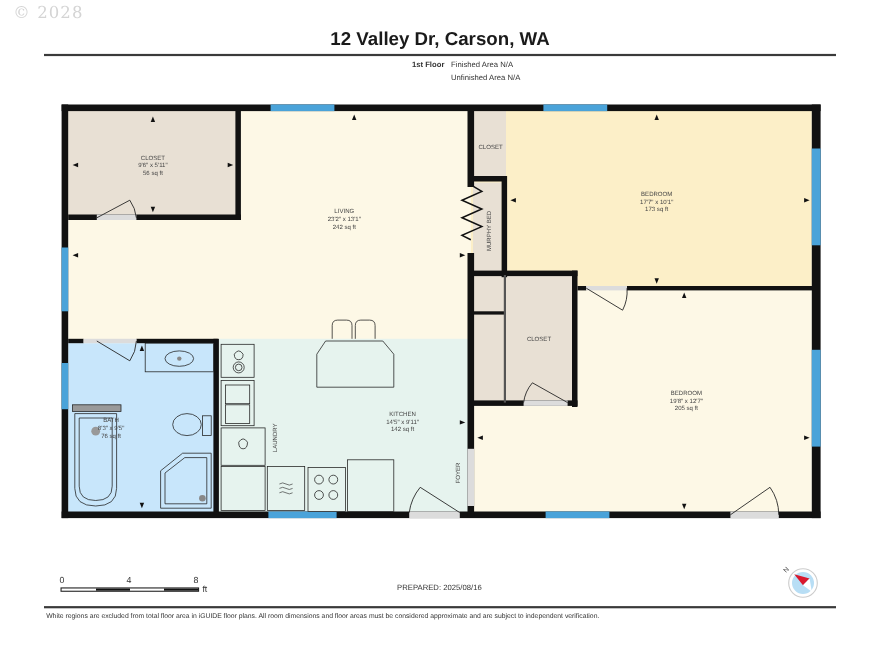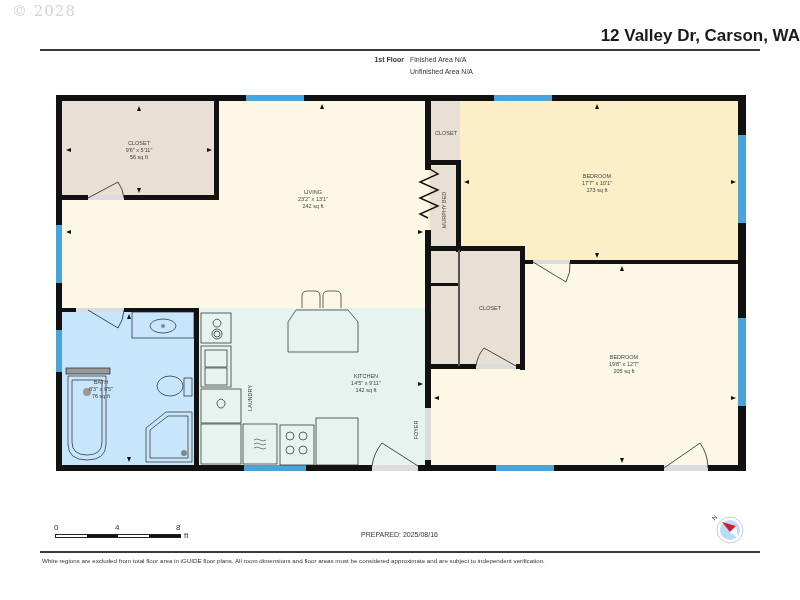--- a/index.html
+++ b/index.html
@@ -1,18 +1,18 @@
 <!DOCTYPE html>
 <html><head>
 <meta charset="utf-8">
 <style>
   html, body { margin: 0; padding: 0; background: #ffffff; }
   body { width: 800px; height: 600px; position: relative; overflow: hidden; font-family: "Liberation Sans", sans-serif; color: #222; }
   .copyright { position: absolute; left: 12px; top: 2px; font-family: "DejaVu Serif", serif; font-size: 15px; color: #d4d4d4; letter-spacing: 1px; }
-  .title { position: absolute; left: 0; width: 800px; top: 26px; text-align: right; font-size: 17px; font-weight: bold; color: #1a1a1a; }
+  .title { position: absolute; left: 0; width: 800px; top: 26px; text-align: center; font-size: 17px; font-weight: bold; color: #1a1a1a; }
   .rule { position: absolute; left: 40px; width: 720px; height: 2px; background: #3a3a3a; }
   .rule.top { top: 49px; }
   .rule.bottom { top: 551px; }
   .floor-info { position: absolute; top: 56px; left: 0; width: 800px; font-size: 7px; color: #333; }
   .floor-label { position: absolute; left: 360px; top: 0; width: 44px; text-align: right; font-weight: bold; }
   .finished { position: absolute; left: 410px; top: 0; }
   .unfinished { position: absolute; left: 410px; top: 12px; }
   svg.plan { position: absolute; left: 0; top: 0; }
   .prepared { position: absolute; left: 361px; top: 531px; font-size: 7px; color: #333; }
   .disclaimer { position: absolute; left: 42px; top: 557px; font-size: 6.2px; color: #333; white-space: nowrap; }

